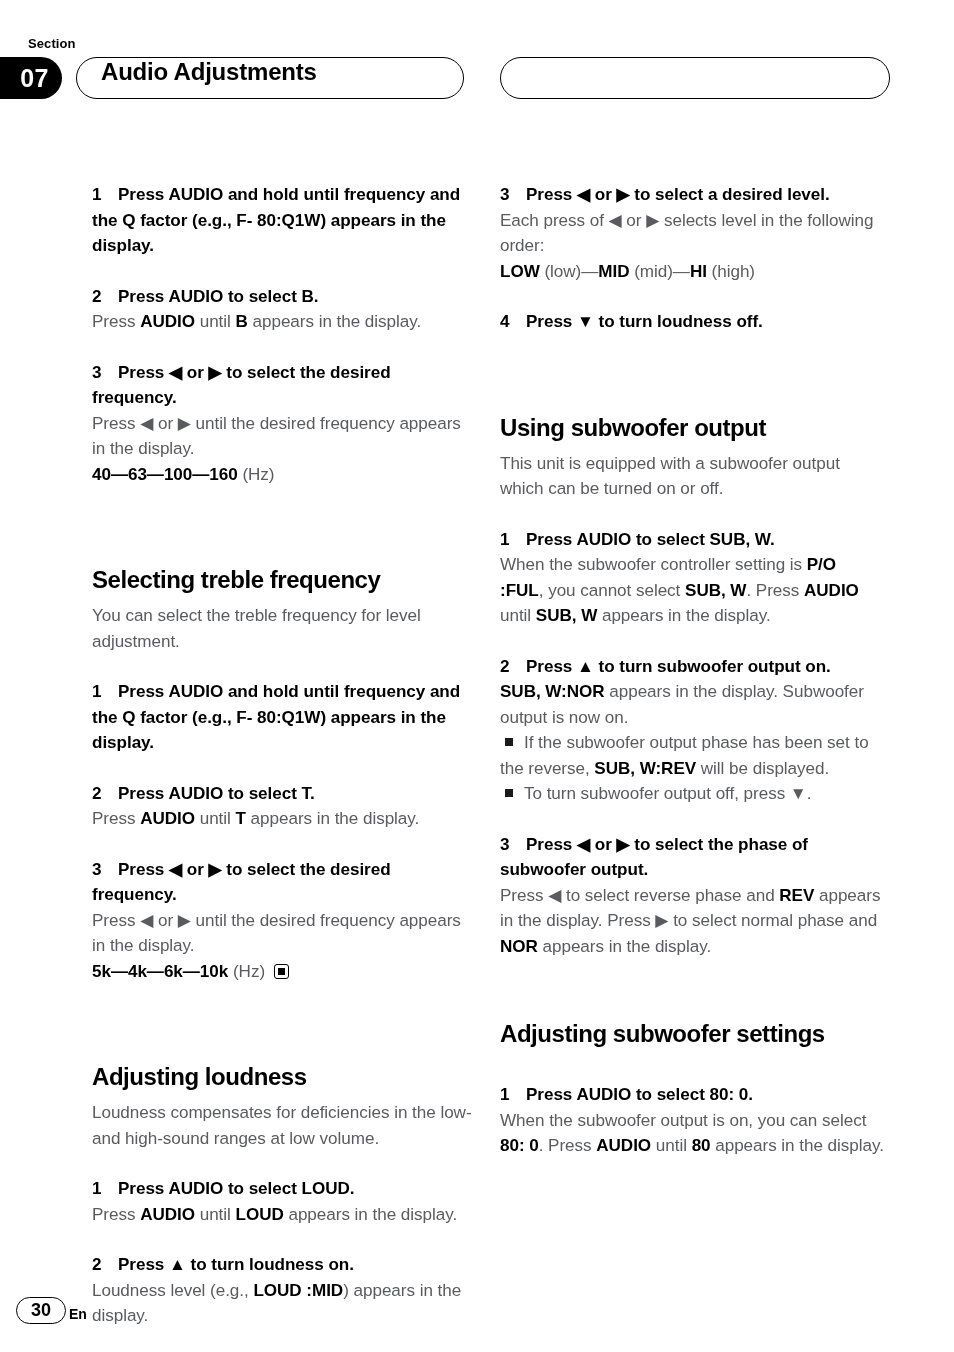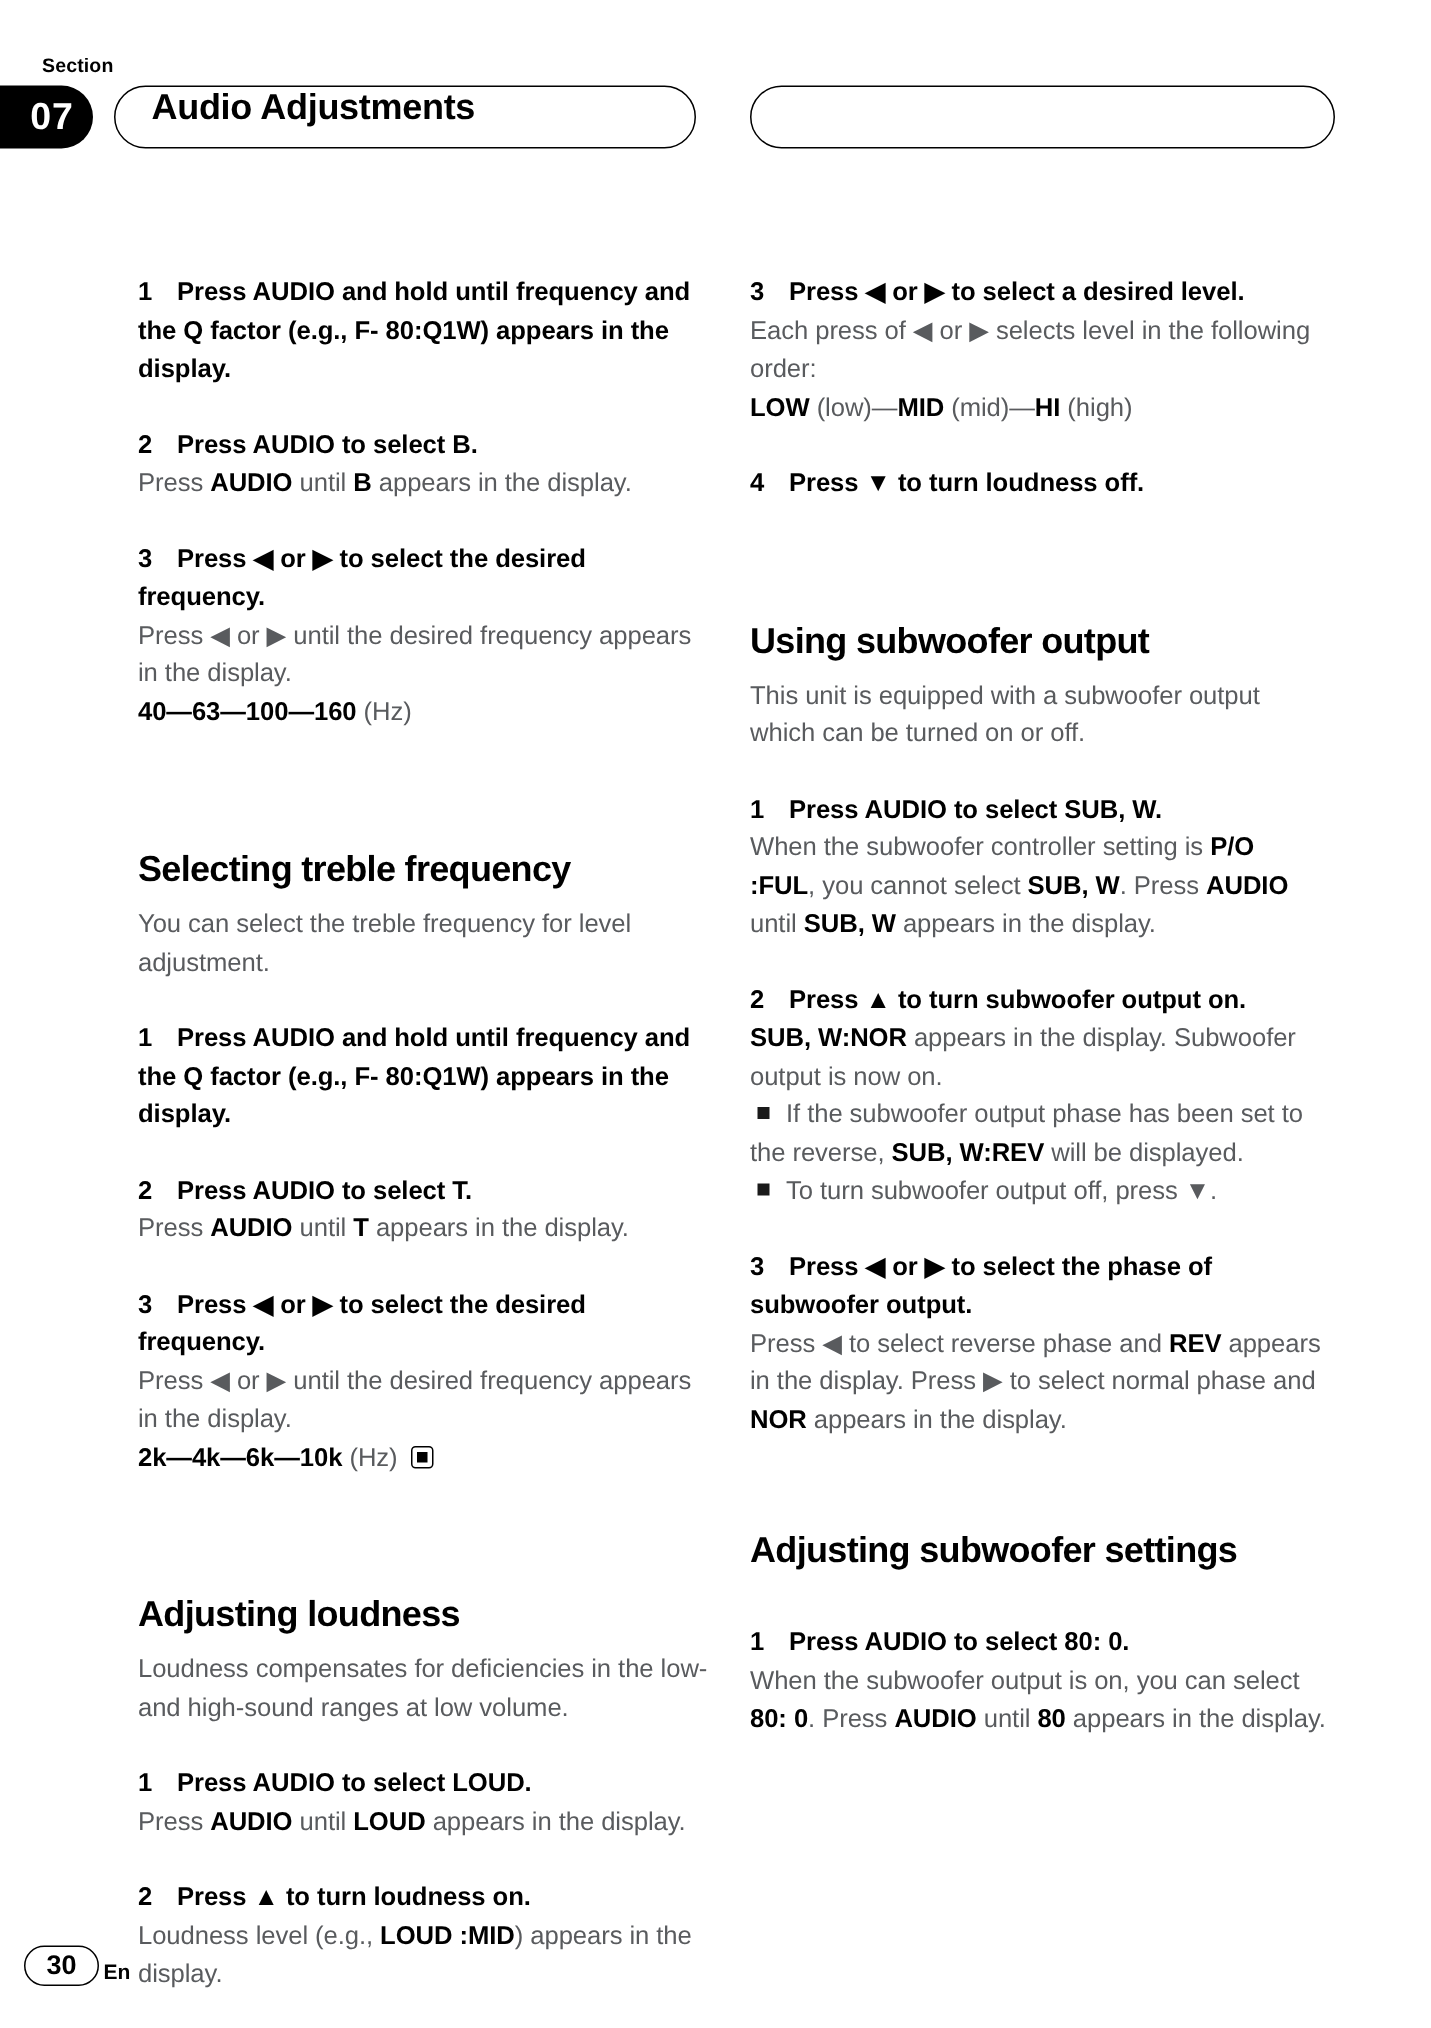--- a/index.html
+++ b/index.html
@@ -218,21 +218,21 @@
       <div class="gap-h2"></div>
       <p class="lead">You can select the treble frequency for level adjustment.</p>
       <div class="gap-md"></div>
       <p class="step"><span class="num">1</span><span class="b">Press AUDIO and hold until frequency and the Q factor (e.g., F- 80:Q1W) appears in the display.</span></p>
       <div class="gap-md"></div>
       <p class="step"><span class="num">2</span><span class="b">Press AUDIO to select T.</span></p>
       <p class="body"><span>Press </span><span class="b">AUDIO</span><span> until </span><span class="b">T</span><span> appears in the display.</span></p>
       <div class="gap-md"></div>
       <p class="step"><span class="num">3</span><span class="b">Press ◀ or ▶ to select the desired frequency.</span></p>
       <p class="body"><span>Press ◀ or ▶ until the desired frequency appears in the display.</span></p>
-      <p class="freq"><span class="b">2k—4k—6k—10k</span><span> (Hz) </span><span class="eos"></span></p>
+      <p class="freq"><span class="b">5k—4k—6k—10k</span><span> (Hz) </span><span class="eos"></span></p>
       <div class="gap-xxl"></div>
       <p class="h2">Adjusting loudness</p>
       <div class="gap-h2"></div>
       <p class="lead">Loudness compensates for deficiencies in the low- and high-sound ranges at low volume.</p>
       <div class="gap-md"></div>
       <p class="step"><span class="num">1</span><span class="b">Press AUDIO to select LOUD.</span></p>
       <p class="body"><span>Press </span><span class="b">AUDIO</span><span> until </span><span class="b">LOUD</span><span> appears in the display.</span></p>
       <div class="gap-md"></div>
       <p class="step"><span class="num">2</span><span class="b">Press ▲ to turn loudness on.</span></p>
       <p class="body"><span>Loudness level (e.g., </span><span class="b">LOUD :MID</span><span>) appears in the display.</span></p>

